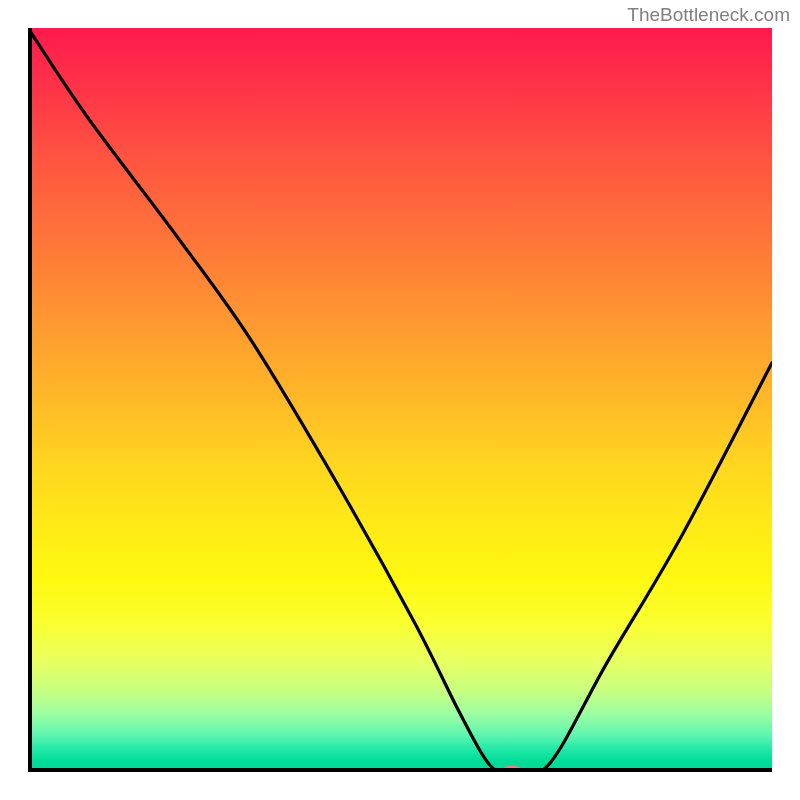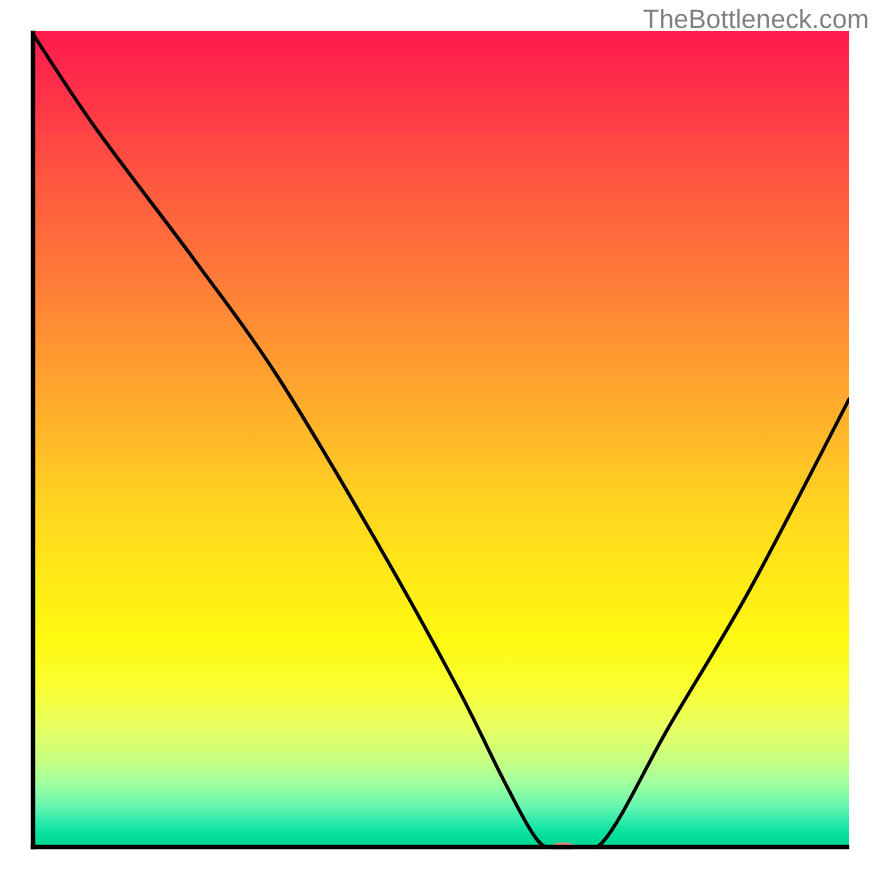--- a/index.html
+++ b/index.html
@@ -12,21 +12,21 @@
   }
   .chart-container {
     position: relative;
     width: 800px;
     height: 800px;
   }
   .watermark {
     position: absolute;
     top: 4px;
     right: 10px;
-    font-size: 24px;
+    font-size: 19px;
     color: #808080;
     font-weight: normal;
     z-index: 10;
     letter-spacing: 0px;
   }
   .plot-area {
     position: absolute;
     left: 28px;
     top: 28px;
     width: 744px;

